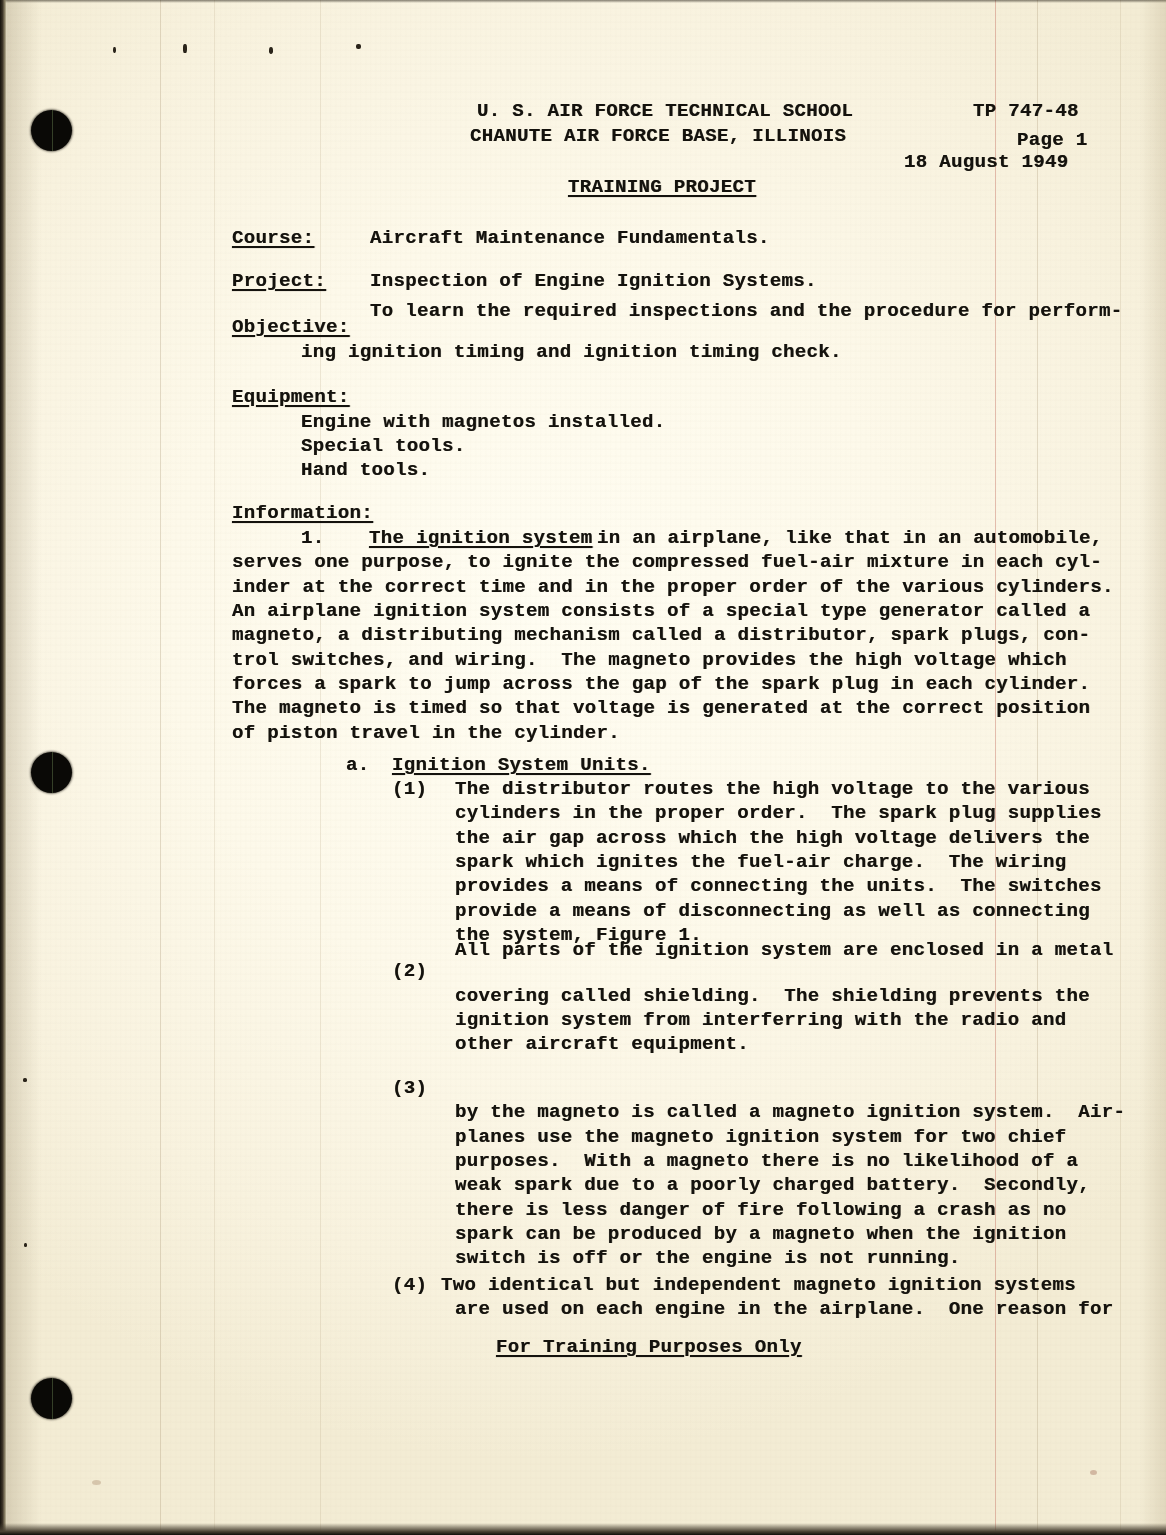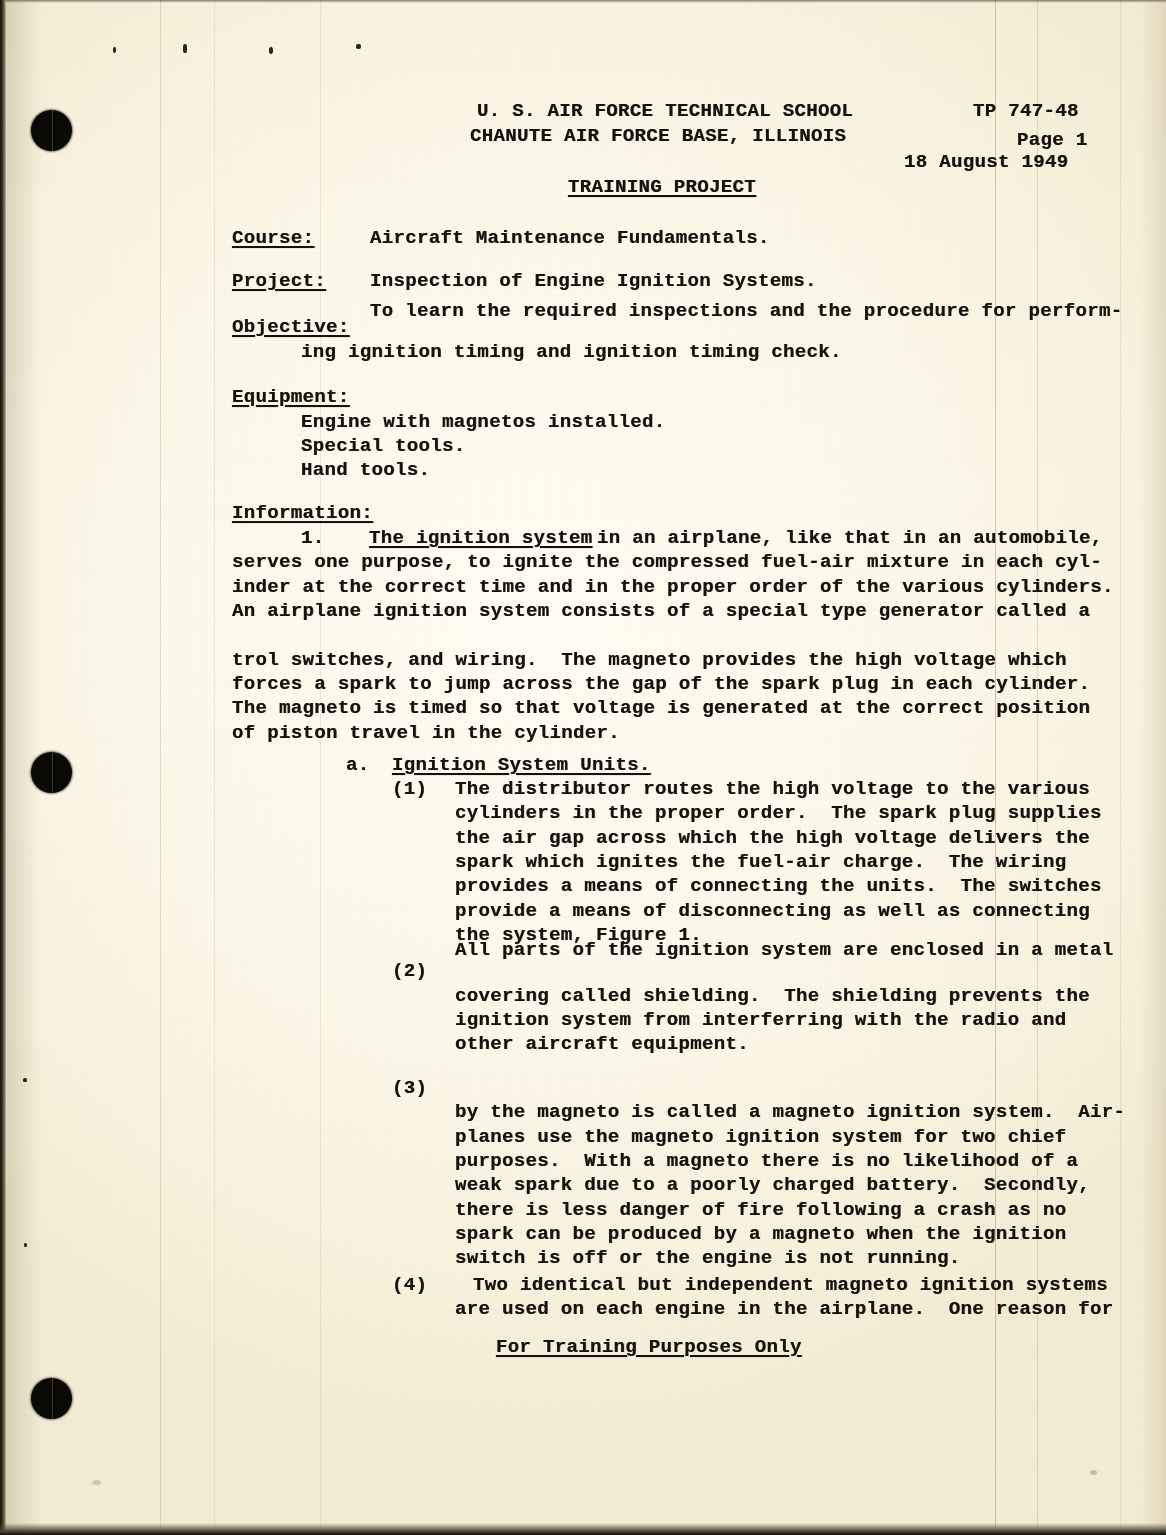--- a/index.html
+++ b/index.html
@@ -185,20 +185,21 @@
     <div class="tl" style="left:301px; top:458px;">Hand tools.</div>
 
     <div class="tl u" style="left:232px; top:501px;">Information:</div>
 
     <div class="tl" style="left:301px; top:526px;">1.</div>
     <div class="tl u" style="left:369px; top:526px;">The ignition system</div>
     <div class="tl" style="left:597px; top:526px;">in an airplane, like that in an automobile,</div>
     <div class="tl" style="left:232px; top:550px;">serves one purpose, to ignite the compressed fuel-air mixture in each cyl-</div>
     <div class="tl" style="left:232px; top:575px;">inder at the correct time and in the proper order of the various cylinders.</div>
     <div class="tl" style="left:232px; top:599px;">An airplane ignition system consists of a special type generator called a</div>
+    <div class="tl" style="left:232px; top:623px;">magneto, a distributing mechanism called a distributor, spark plugs, con-</div>
     <div class="tl" style="left:232px; top:648px;">trol switches, and wiring.  The magneto provides the high voltage which</div>
     <div class="tl" style="left:232px; top:672px;">forces a spark to jump across the gap of the spark plug in each cylinder.</div>
     <div class="tl" style="left:232px; top:696px;">The magneto is timed so that voltage is generated at the correct position</div>
     <div class="tl" style="left:232px; top:721px;">of piston travel in the cylinder.</div>
 
     <div class="tl" style="left:346px; top:753px;">a.</div>
     <div class="tl u" style="left:392px; top:753px;">Ignition System Units.</div>
 
     <div class="tl" style="left:392px; top:777px;">(1)</div>
     <div class="tl" style="left:455px; top:777px;">The distributor routes the high voltage to the various</div>
@@ -218,19 +219,19 @@
     <div class="tl" style="left:392px; top:1076px;">(3)</div>
     <div class="tl" style="left:455px; top:1100px;">by the magneto is called a magneto ignition system.  Air-</div>
     <div class="tl" style="left:455px; top:1125px;">planes use the magneto ignition system for two chief</div>
     <div class="tl" style="left:455px; top:1149px;">purposes.  With a magneto there is no likelihood of a</div>
     <div class="tl" style="left:455px; top:1173px;">weak spark due to a poorly charged battery.  Secondly,</div>
     <div class="tl" style="left:455px; top:1198px;">there is less danger of fire following a crash as no</div>
     <div class="tl" style="left:455px; top:1222px;">spark can be produced by a magneto when the ignition</div>
     <div class="tl" style="left:455px; top:1246px;">switch is off or the engine is not running.</div>
 
     <div class="tl" style="left:392px; top:1273px;">(4)</div>
-    <div class="tl" style="left:473px; top:1273px;">Two identical but independent magneto ignition systems</div>
+    <div class="tl" style="left:441px; top:1273px;">Two identical but independent magneto ignition systems</div>
     <div class="tl" style="left:455px; top:1297px;">are used on each engine in the airplane.  One reason for</div>
 
     <div class="tl u" style="left:496px; top:1335px;">For Training Purposes Only</div>
 
   </div>
 </div>
 
 </body></html>

